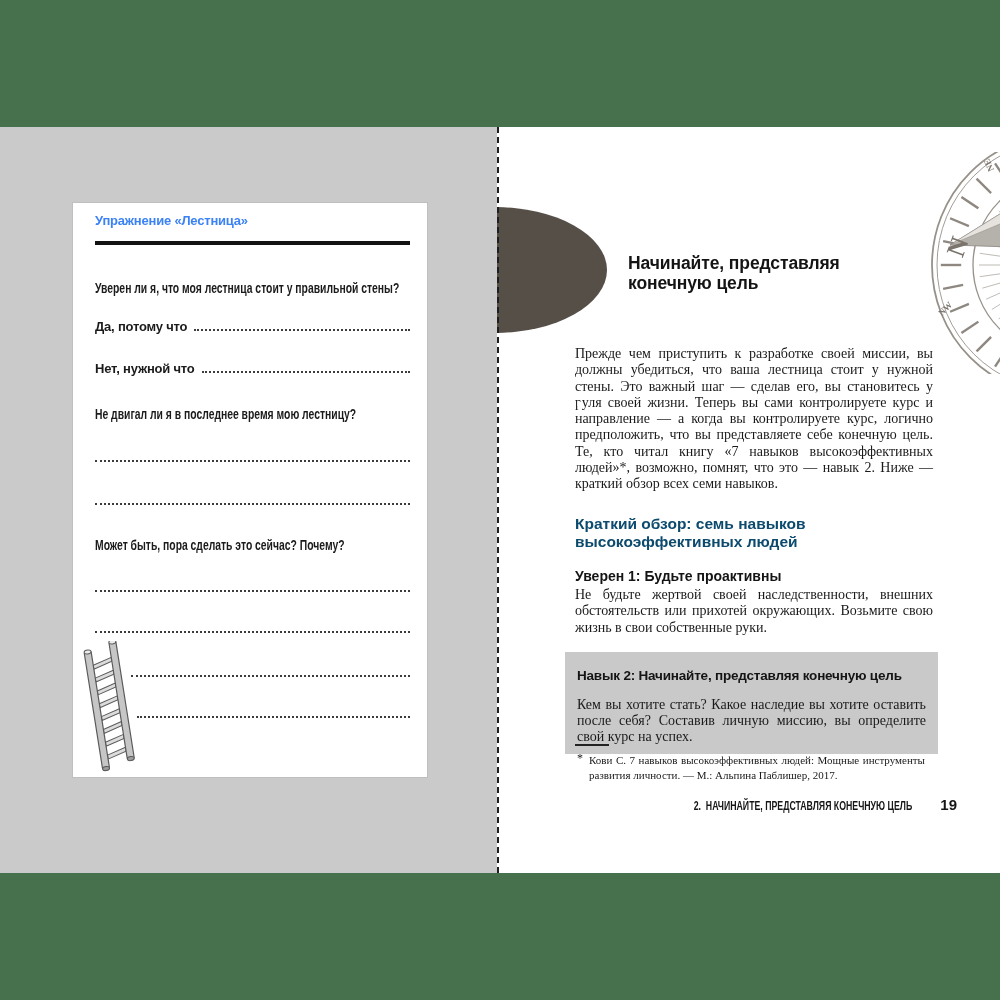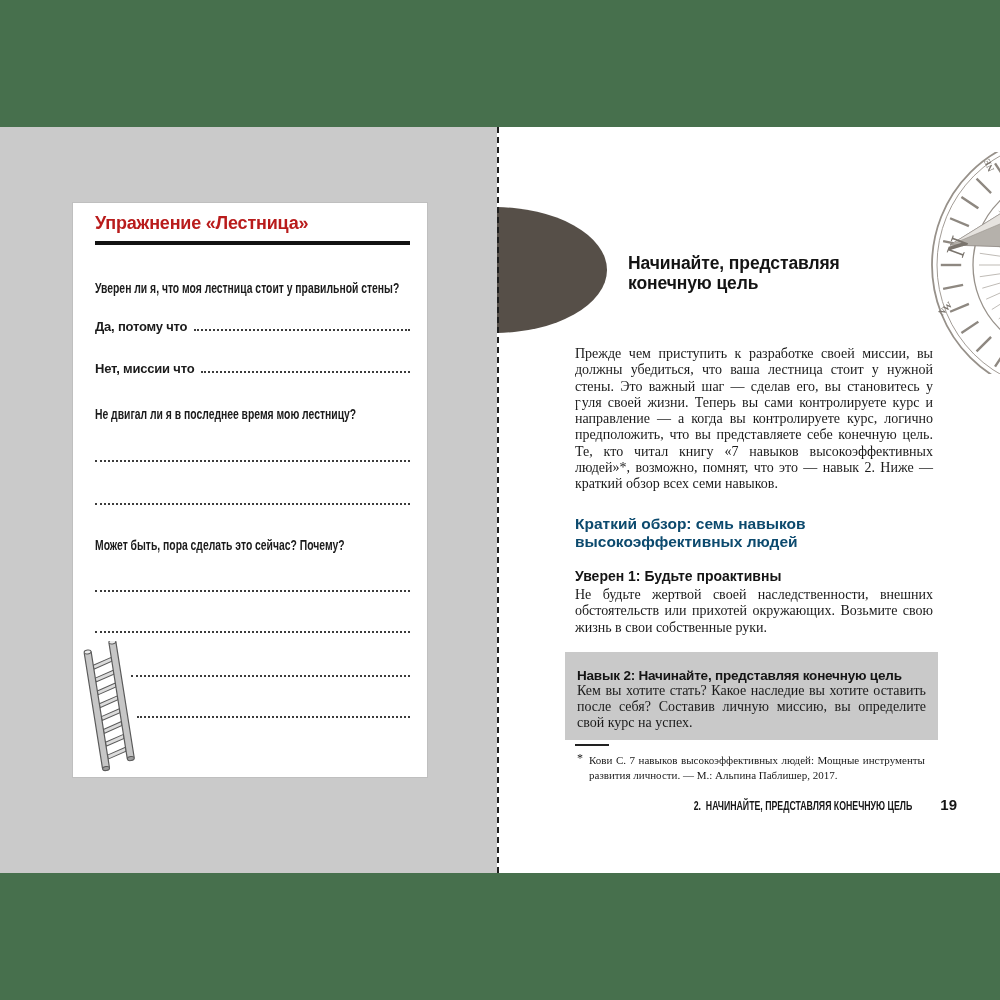--- a/index.html
+++ b/index.html
@@ -11,21 +11,21 @@
   .page{position:absolute; top:127px; height:746px;}
   .left-page{left:0; width:497px; background:#cacaca;}
   .right-page{left:497px; width:503px; background:#ffffff; overflow:hidden;}
   .gutter-dash{position:absolute; left:0; top:0; bottom:0; width:0;
     border-left:2px dashed #1e1e1e; z-index:5;}
 
   
   .card{position:absolute; left:73px; top:76px; width:354px; height:574px;
     background:#ffffff; box-shadow:0 0 0 1px rgba(0,0,0,.05);}
   .card-title{position:absolute; left:22px; top:10px;
-    font-weight:700; font-size:18px; color:#b91c1c; letter-spacing:-.2px;}
+    font-weight:700; font-size:13px; color:#3b82f6; letter-spacing:-.2px;}
   .card-rule{position:absolute; left:22px; right:17px; top:38px; height:4px; background:#121212;}
   .q{position:absolute; left:22px; right:17px;
     font-weight:700; font-size:14px; color:#1b1b1b; white-space:nowrap;
     transform:scaleX(.74); transform-origin:0 50%;}
   .q1{top:77px;} .q2{top:203px;} .q3{top:334px;}
   .leader-row{position:absolute; left:22px; right:17px; display:flex; align-items:flex-end; height:18px;}
   .yes-row{top:113px;} .no-row{top:155px;}
   .leader-label{font-weight:700; font-size:13px; color:#1b1b1b; white-space:nowrap; letter-spacing:-.2px;}
   .leader{flex:1; border-bottom:2px dotted #3c3c3c; margin:0 0 3px 7px;}
   .dotted{position:absolute; left:22px; right:17px; border-bottom:2px dotted #3c3c3c;}
@@ -49,21 +49,21 @@
   .overview-heading{position:absolute; left:78px; top:388px;
     font-weight:700; font-size:15.5px; line-height:18px; color:#0c4a6e; white-space:pre-line;}
   .habit1-heading{position:absolute; left:78px; top:441px;
     font-weight:700; font-size:14px; color:#141414;}
   .habit1-text{position:absolute; left:78px; top:460px; width:358px;
     font-size:14px; line-height:16.3px; text-align:justify;}
   .habit2-box{position:absolute; left:68px; top:525px; width:373px; box-sizing:border-box;
     background:#c9c9c9; padding:16px 12px 9px 12px;}
   .habit2-heading{font-weight:700; font-size:13.5px; letter-spacing:-.2px;
     color:#141414; white-space:nowrap;}
-  .habit2-text{font-size:14px; line-height:15.9px; text-align:justify; margin-top:0;}
+  .habit2-text{font-size:14px; line-height:15.9px; text-align:justify; margin-top:14px;}
   .fn-rule{position:absolute; left:78px; top:617px; width:34px; height:2px; background:#222;}
   .footnote{position:absolute; left:92px; top:626px; width:336px;
     font-size:11px; line-height:14.5px; text-align:justify;}
   .fn-marker{position:absolute; left:-12px; top:-2px; font-size:12px;}
   .page-footer{position:absolute; right:43px; top:669px; display:flex; align-items:baseline;}
   .running-title{font-weight:700; font-size:12.5px; color:#161616; white-space:pre;
     transform:scaleX(.7); transform-origin:100% 50%;}
   .page-number{font-weight:700; font-size:15px; color:#161616; margin-left:28px;}
 </style>
 </head>
@@ -77,21 +77,21 @@
       <div class="card-rule"></div>
 
       <div class="q q1">Уверен ли я, что моя лестница стоит у правильной стены?</div>
 
       <div class="leader-row yes-row">
         <span class="leader-label">Да, потому что</span>
         <span class="leader"></span>
       </div>
 
       <div class="leader-row no-row">
-        <span class="leader-label">Нет, миссии что</span>
+        <span class="leader-label">Нет, нужной что</span>
         <span class="leader"></span>
       </div>
 
       <div class="q q2">Не двигал ли я в последнее время мою лестницу?</div>
 
       <div class="dotted d1"></div>
       <div class="dotted d2"></div>
 
       <div class="q q3">Может быть, пора сделать это сейчас? Почему?</div>
 

